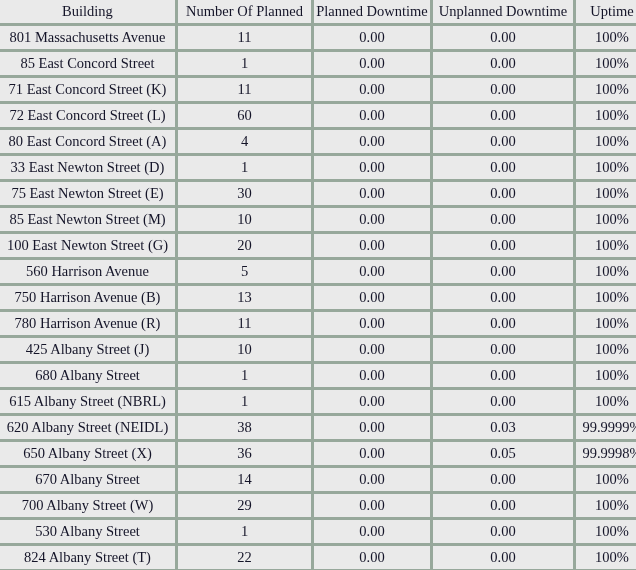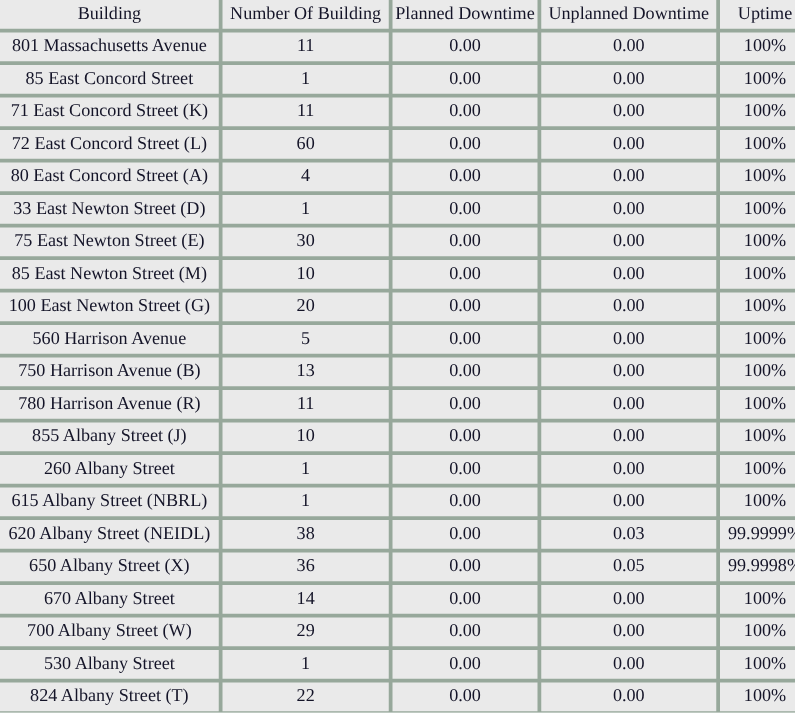--- a/index.html
+++ b/index.html
@@ -70,21 +70,21 @@
     <colgroup>
       <col class="c-building">
       <col class="c-switches">
       <col class="c-planned">
       <col class="c-unplanned">
       <col class="c-uptime">
     </colgroup>
     <thead>
       <tr>
         <th>Building</th>
-        <th>Number Of Building</th>
+        <th>Number Of Planned</th>
         <th>Planned Downtime</th>
         <th>Unplanned Downtime</th>
         <th>Uptime</th>
       </tr>
     </thead>
     <tbody id="table-body">
         <tr>
           <td>801 Massachusetts Avenue</td>
           <td>11</td>
           <td>0.00</td>
@@ -162,28 +162,28 @@
           <td>100%</td>
         </tr>
         <tr>
           <td>780 Harrison Avenue (R)</td>
           <td>11</td>
           <td>0.00</td>
           <td>0.00</td>
           <td>100%</td>
         </tr>
         <tr>
-          <td>855 Albany Street (J)</td>
+          <td>425 Albany Street (J)</td>
           <td>10</td>
           <td>0.00</td>
           <td>0.00</td>
           <td>100%</td>
         </tr>
         <tr>
-          <td>260 Albany Street</td>
+          <td>680 Albany Street</td>
           <td>1</td>
           <td>0.00</td>
           <td>0.00</td>
           <td>100%</td>
         </tr>
         <tr>
           <td>615 Albany Street (NBRL)</td>
           <td>1</td>
           <td>0.00</td>
           <td>0.00</td>

